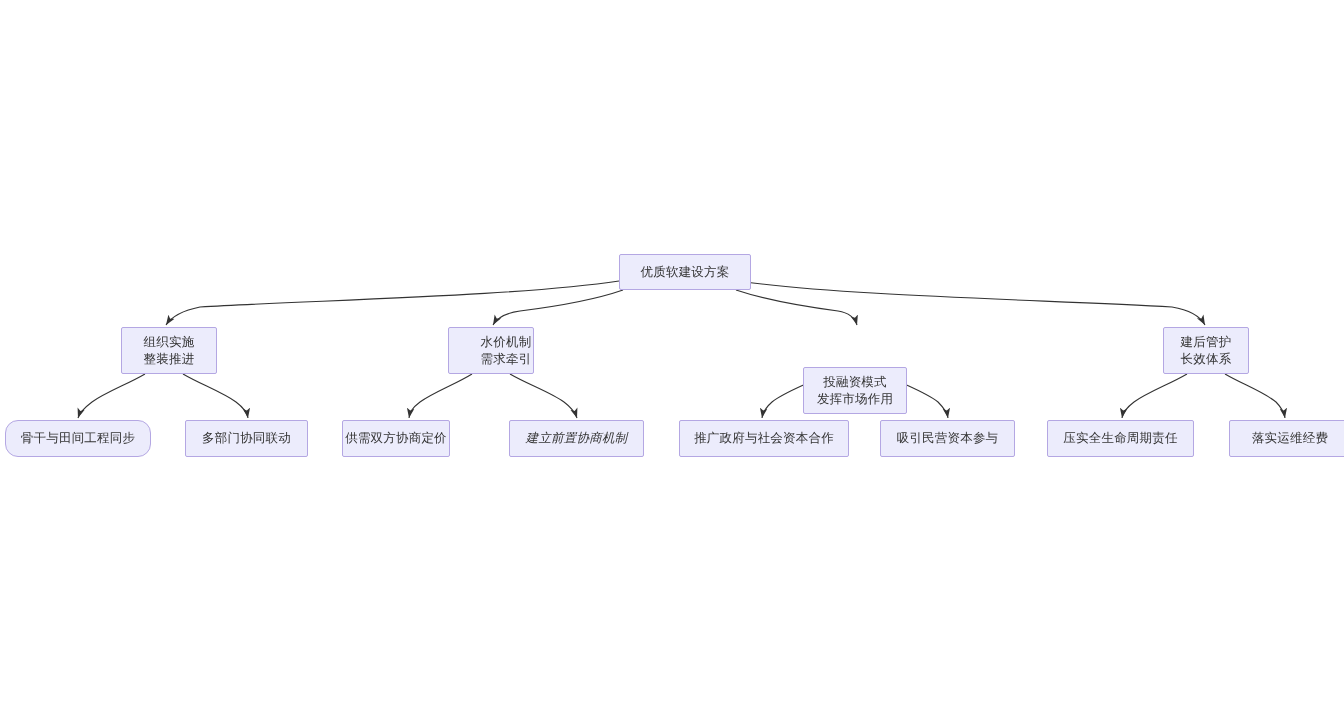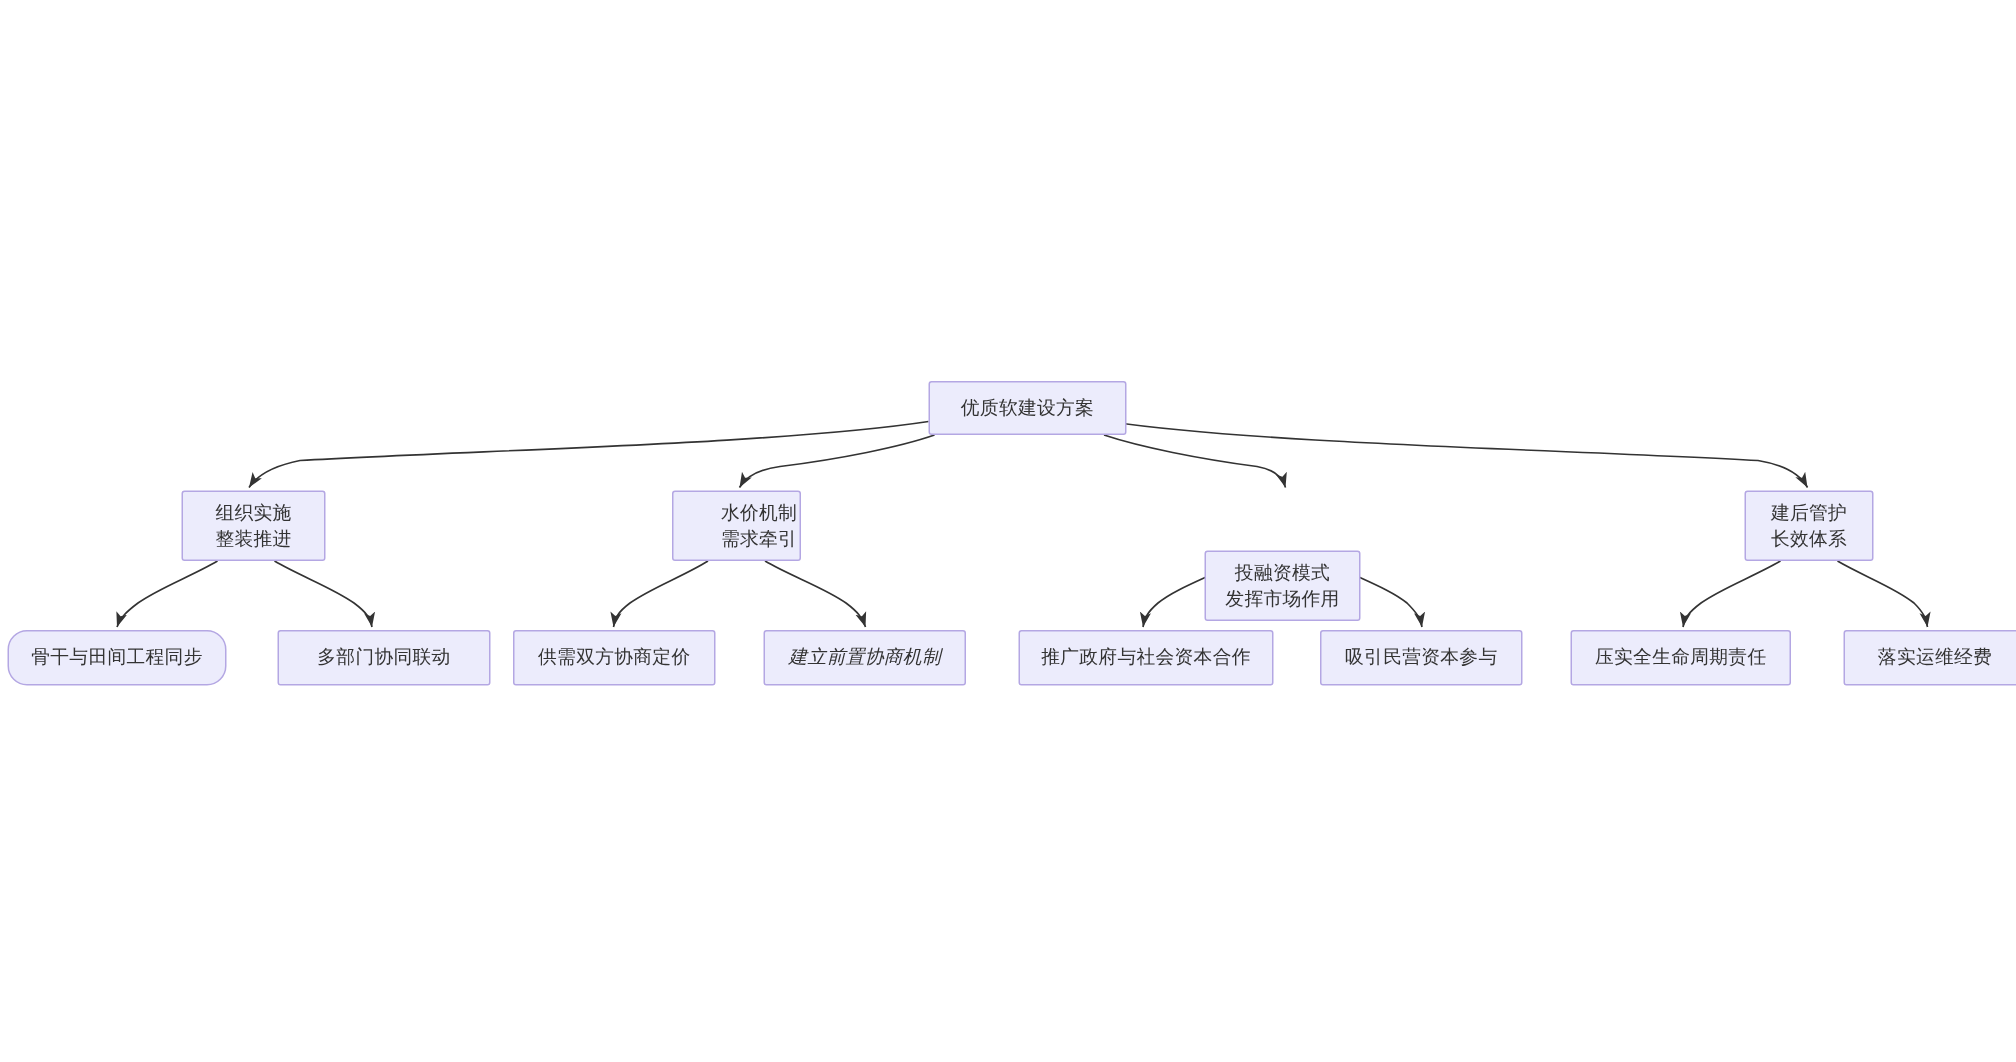--- a/index.html
+++ b/index.html
@@ -80,22 +80,22 @@
       <div class="node" style="left: 619px; top: 254px; width: 132px; height: 36px;"><span class="node-label">优质软建设方案</span></div>
       <div class="node" style="left: 121px; top: 327px; width: 96px; height: 47px;"><span class="node-label">组织实施
 整装推进</span></div>
       <div class="node" style="left: 448px; top: 327px; width: 86px; height: 47px; padding-left: 30px;"><span class="node-label">水价机制
 需求牵引</span></div>
       <div class="node" style="left: 803px; top: 327px; width: 104px; height: 47px; margin-top: 40px;"><span class="node-label">投融资模式
 发挥市场作用</span></div>
       <div class="node" style="left: 1163px; top: 327px; width: 86px; height: 47px;"><span class="node-label">建后管护
 长效体系</span></div>
       <div class="node" style="left: 5px; top: 420px; width: 146px; height: 37px; border-radius: 13px;"><span class="node-label">骨干与田间工程同步</span></div>
-      <div class="node" style="left: 185px; top: 420px; width: 142px; height: 37px;"><span class="node-label">多部门协同联动</span></div>
-      <div class="node" style="left: 342px; top: 420px; width: 135px; height: 37px; align-items: center;"><span class="node-label">供需双方协商定价</span></div>
+      <div class="node" style="left: 185px; top: 420px; width: 123px; height: 37px;"><span class="node-label">多部门协同联动</span></div>
+      <div class="node" style="left: 342px; top: 420px; width: 108px; height: 37px; align-items: center;"><span class="node-label">供需双方协商定价</span></div>
       <div class="node" style="left: 509px; top: 420px; width: 135px; height: 37px; font-style: italic;"><span class="node-label">建立前置协商机制</span></div>
       <div class="node" style="left: 679px; top: 420px; width: 170px; height: 37px;"><span class="node-label">推广政府与社会资本合作</span></div>
       <div class="node" style="left: 880px; top: 420px; width: 135px; height: 37px;"><span class="node-label">吸引民营资本参与</span></div>
       <div class="node" style="left: 1047px; top: 420px; width: 147px; height: 37px;"><span class="node-label">压实全生命周期责任</span></div>
       <div class="node" style="left: 1229px; top: 420px; width: 122px; height: 37px; justify-content: center;"><span class="node-label">落实运维经费</span></div>
     </div>
 
 </div>
 
 </body></html>

